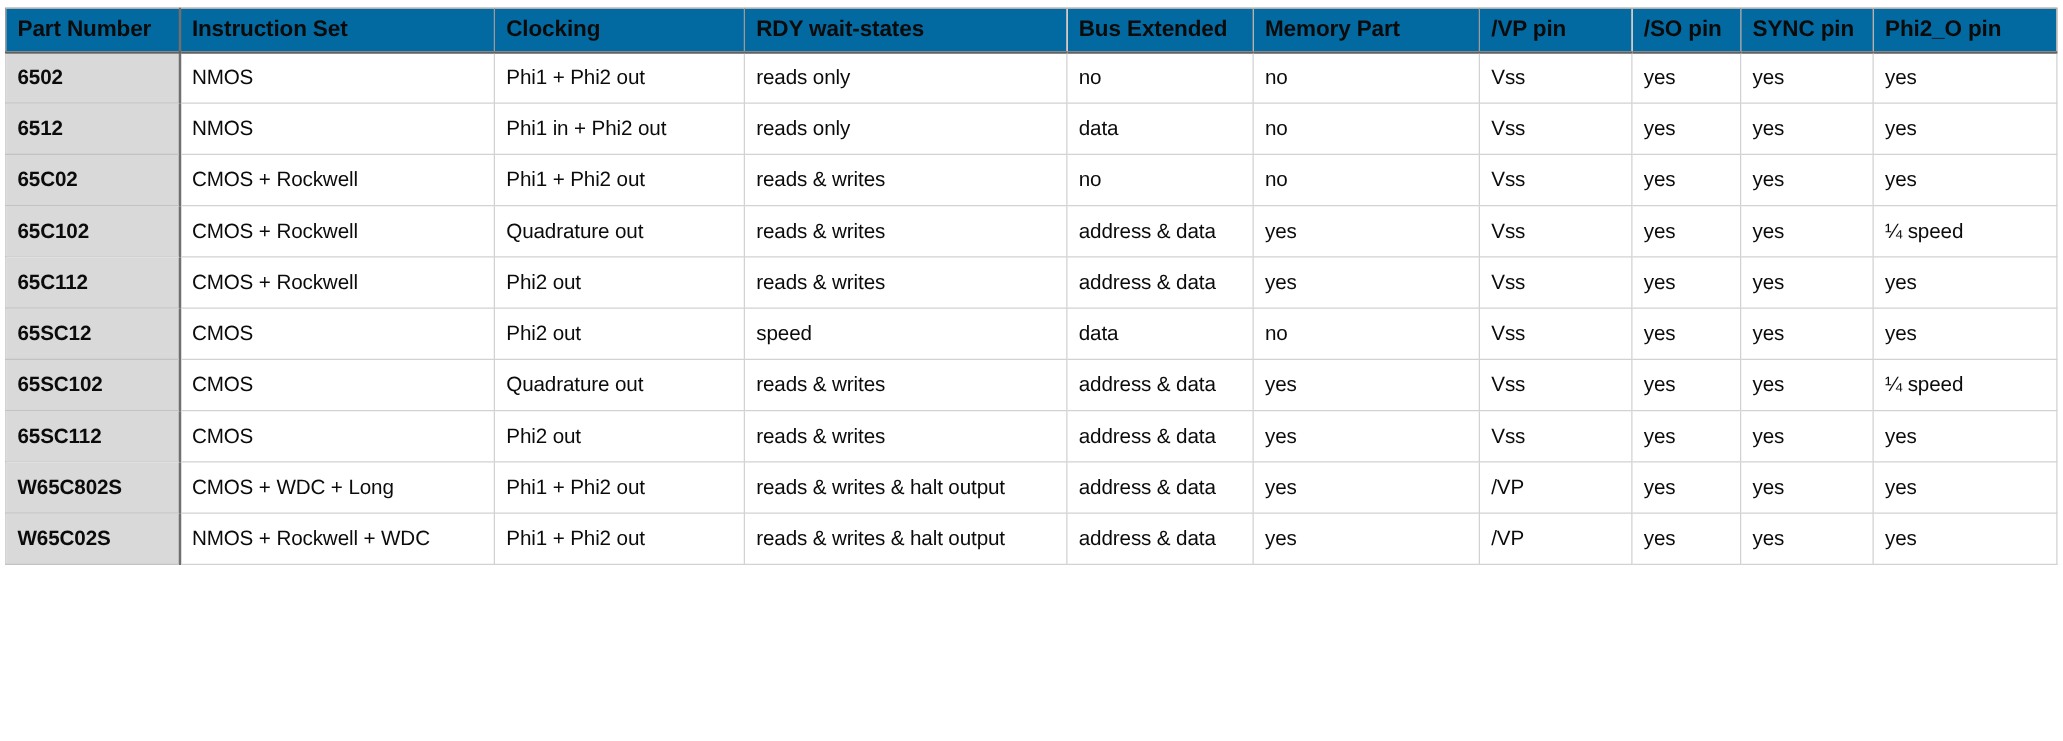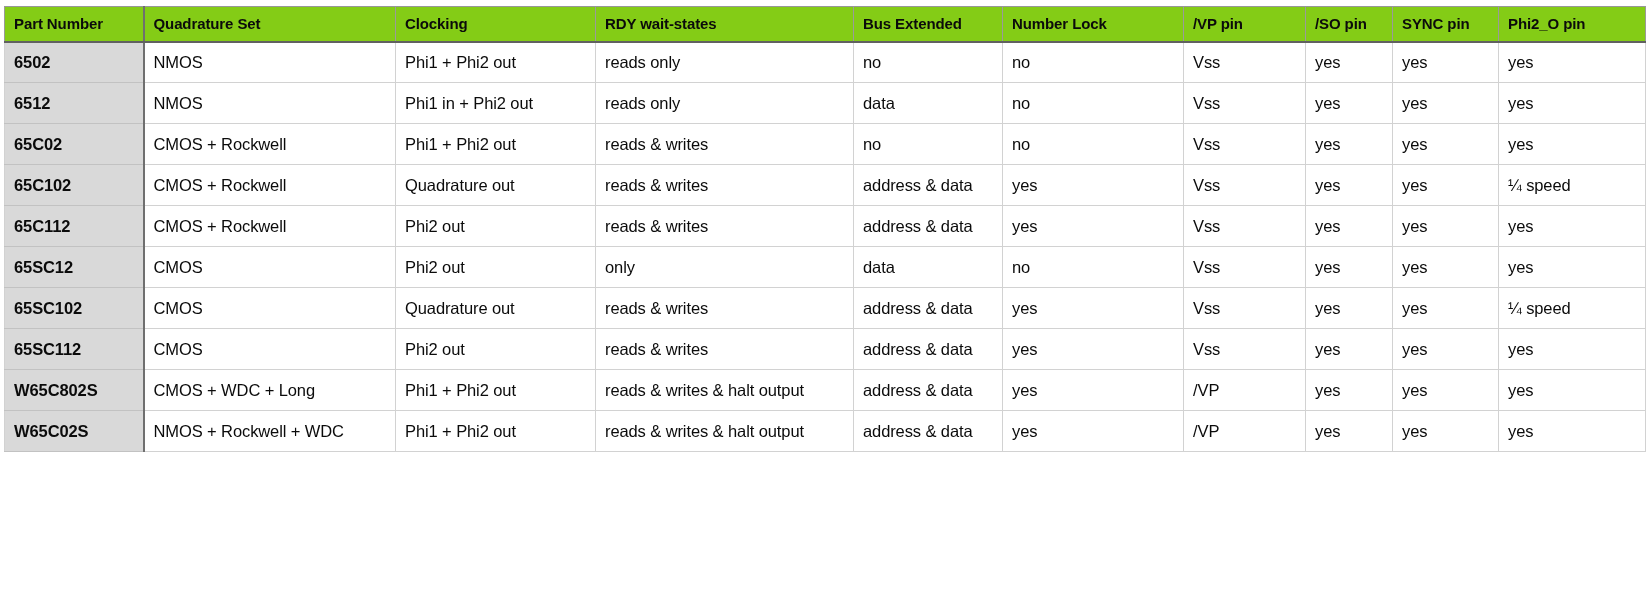--- a/index.html
+++ b/index.html
@@ -40,23 +40,23 @@
   col.c5 { width: 181px; }
   col.c6 { width: 122px; }
   col.c7 { width: 87px;  }
   col.c8 { width: 106px; }
   col.c9 { width: 147px; }
 
   table.cpu-table {
     border: 1.5px solid #979797;
   }
   th {
-    background: #84cc16;
+    background: #0369a1;
     font-weight: 700;
-    font-size: 15px;
+    font-size: 18px;
     text-align: left;
     vertical-align: middle;
     height: 35px;
     padding: 0 9px;
     border-left: 1px solid #9a9a9a;
     border-right: 1px solid #9a9a9a;
     border-bottom: 2px solid #616161;
     white-space: nowrap;
     overflow: hidden;
     margin-top: 16px;
@@ -93,25 +93,25 @@
         <col class="c4">
         <col class="c5">
         <col class="c6">
         <col class="c7">
         <col class="c8">
         <col class="c9">
       </colgroup>
     <thead>
       <tr id="header-row">
           <th scope="col" class="first-col">Part Number</th>
-          <th scope="col">Quadrature Set</th>
+          <th scope="col">Instruction Set</th>
           <th scope="col">Clocking</th>
           <th scope="col">RDY wait-states</th>
           <th scope="col">Bus Extended</th>
-          <th scope="col">Number Lock</th>
+          <th scope="col">Memory Part</th>
           <th scope="col">/VP pin</th>
           <th scope="col">/SO pin</th>
           <th scope="col">SYNC pin</th>
           <th scope="col">Phi2_O pin</th>
         </tr>
     </thead>
     <tbody id="table-body">
         <tr>
           <td class="part-cell">6502</td>
           <td>NMOS</td>
@@ -169,21 +169,21 @@
           <td>yes</td>
           <td>Vss</td>
           <td>yes</td>
           <td>yes</td>
           <td>yes</td>
         </tr>
         <tr>
           <td class="part-cell">65SC12</td>
           <td>CMOS</td>
           <td>Phi2 out</td>
-          <td>only</td>
+          <td>speed</td>
           <td>data</td>
           <td>no</td>
           <td>Vss</td>
           <td>yes</td>
           <td>yes</td>
           <td>yes</td>
         </tr>
         <tr>
           <td class="part-cell">65SC102</td>
           <td>CMOS</td>

